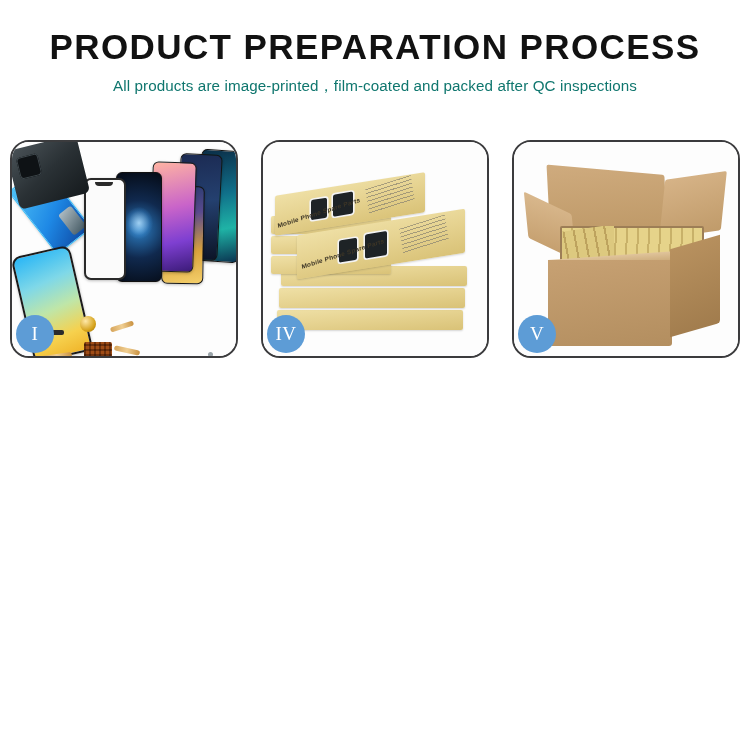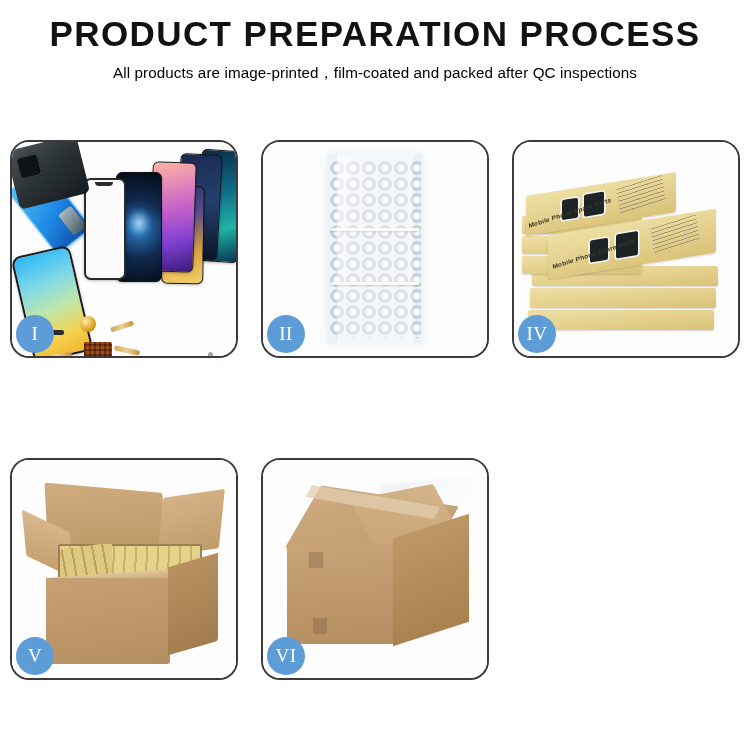--- a/index.html
+++ b/index.html
@@ -11,38 +11,38 @@
     width: 750px;
     height: 750px;
     overflow: hidden;
     font-family: "Liberation Sans", sans-serif;
     position: relative;
   }
 
   
   .header {
     width: 750px;
-    padding-top: 16px;
+    padding-top: 29px;
     text-align: center;
   }
   .page-title {
     font-family: "Liberation Sans", sans-serif;
     font-size: 35px;
     font-weight: 700;
     letter-spacing: 1.4px;
     color: #121212;
     line-height: 1.05;
     white-space: nowrap;
   }
   .page-subtitle {
     margin-top: 10px;
     font-family: "Liberation Sans", sans-serif;
     font-size: 15.2px;
     font-weight: 400;
-    color: #000000;
+    color: #0f766e;
     letter-spacing: 0.1px;
     white-space: nowrap;
   }
 
   
   .grid {
     position: absolute;
     top: 140px;
     left: 10px;
     width: 730px;
@@ -401,29 +401,20 @@
         <div class="flex-cable" style="left:102px; top:206px; width:26px; transform:rotate(12deg);"></div>
         <div class="flex-cable" style="left:30px; top:212px; width:30px; transform:rotate(-8deg);"></div>
 
         <div class="tiny" style="left:196px; top:210px; width:5px; height:5px; border-radius:50%; background:#9aa3a8;"></div>
 
       </div>
     </div>
     <div class="badge">I</div>
   </div>
 
-  <div class="panel">
-    <div class="panel-inner">
-      <div class="bubble-sheet">
-        <div class="wrap-seam" style="top:74px;"></div>
-        <div class="wrap-seam" style="top:128px;"></div>
-      </div>
-    </div>
-    <div class="badge">II</div>
-  </div>
 
 
   <div class="panel">
     <div class="panel-inner">
       <div class="stack">
 
         <div class="ybox" style="left:6px;  top:150px; width:186px; height:20px;"></div>
         <div class="ybox" style="left:8px;  top:128px; width:186px; height:20px;"></div>
         <div class="ybox" style="left:10px; top:106px; width:186px; height:20px;"></div>
         <div class="ybox" style="left:0px;  top:96px;  width:120px; height:18px;"></div>
@@ -457,27 +448,14 @@
         <div class="v-inner-items"></div>
         <div class="v-inner-items2"></div>
       </div>
       <div class="v-lip"></div>
       <div class="v-front"></div>
       <div class="v-side"></div>
     </div>
     <div class="badge">V</div>
   </div>
 
-  <div class="panel">
-    <div class="panel-inner">
-      <div class="c6-glow"></div>
-      <div class="c6-top"></div>
-      <div class="c6-top2"></div>
-      <div class="c6-tape"></div>
-      <div class="c6-front"></div>
-      <div class="c6-side"></div>
-      <div class="c6-tab" style="left:46px; top:92px;"></div>
-      <div class="c6-tab" style="left:50px; top:158px;"></div>
-    </div>
-    <div class="badge">VI</div>
-  </div>
 
 </div>
 
 </body></html>

